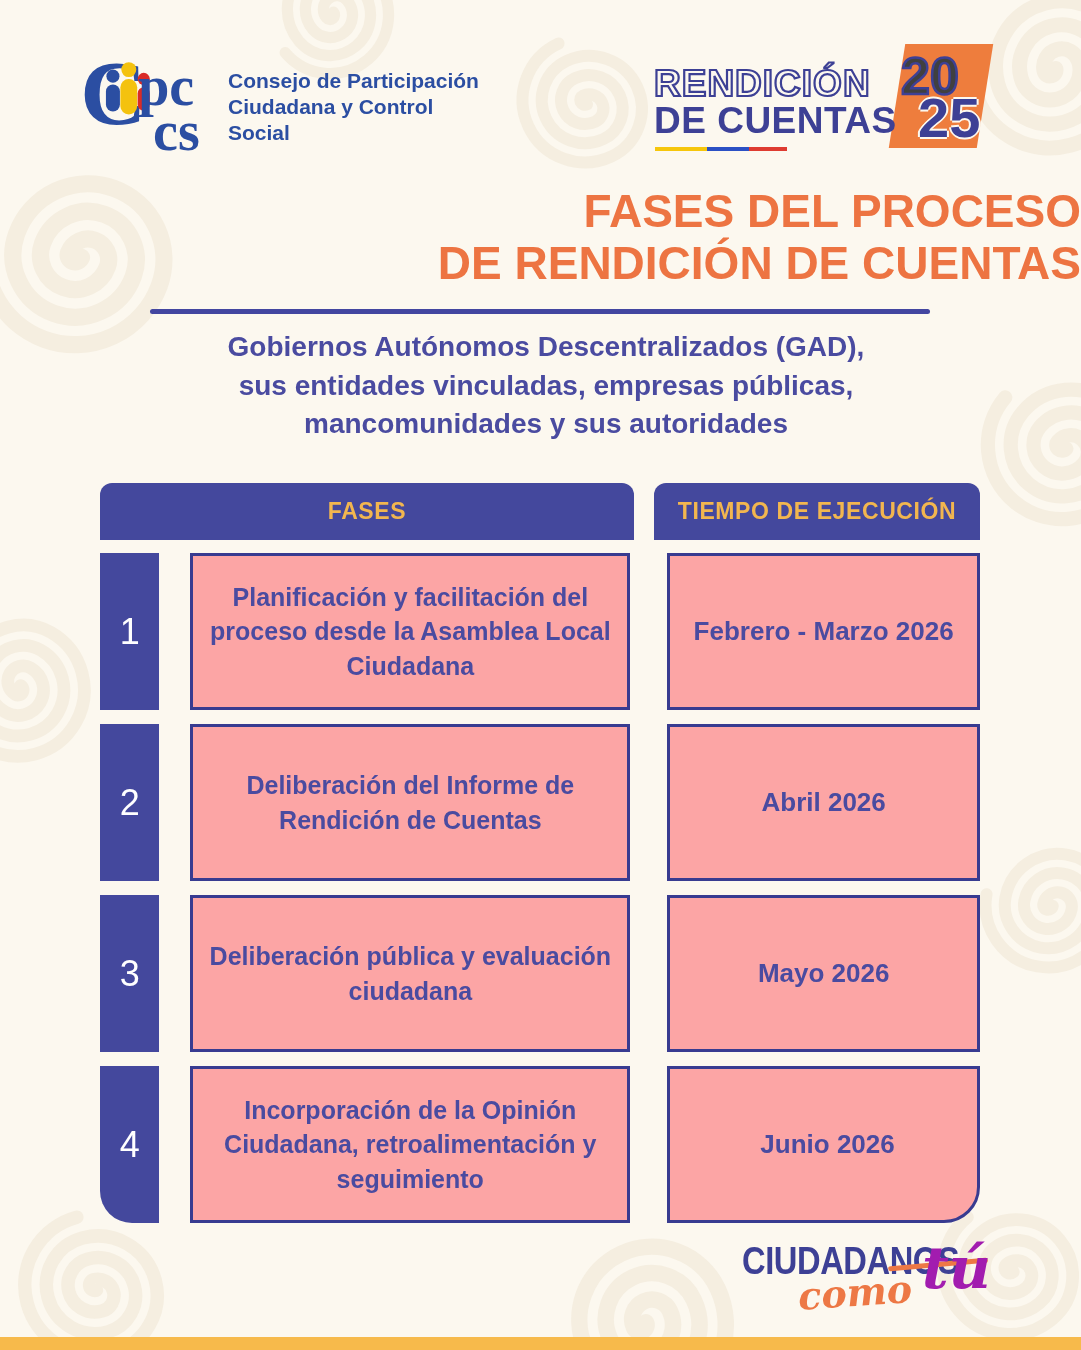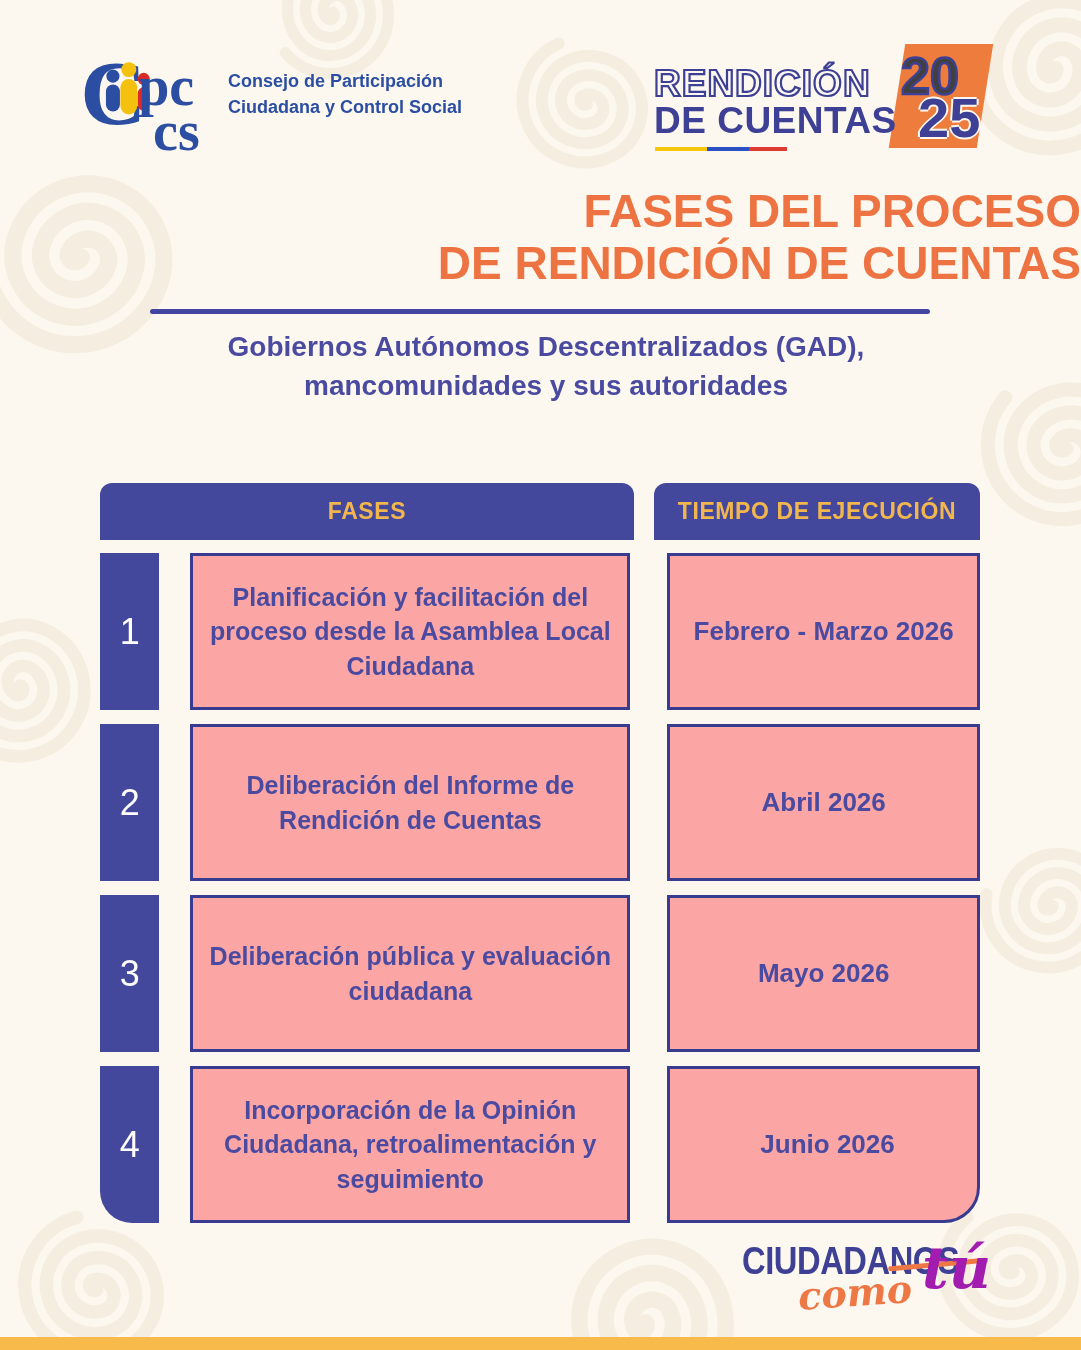--- a/index.html
+++ b/index.html
@@ -8,21 +8,21 @@
     position:relative; width:1081px; height:1350px; margin:0 auto;
     background:#FCF8EF; overflow:hidden;
     font-family:"Liberation Sans", sans-serif;
     text-decoration:underline;
   }
   .bg-swirls { position:absolute; left:0; top:0; width:1081px; height:1350px; pointer-events:none; }
   .layer { position:absolute; }
 
   
   .org-logo { left:84px; top:42px; width:410px; height:130px; }
-  .org-name { position:absolute; left:144px; top:26px; color:#2B4EA2; font-size:18px; font-weight:bold; line-height:26px; }
+  .org-name { position:absolute; left:144px; top:26px; color:#2B4EA2; font-size:21px; font-weight:bold; line-height:26px; }
 
   
   .campaign { left:650px; top:38px; width:370px; height:130px; }
   .para { position:absolute; left:247px; top:6px; width:88px; height:104px; background:#EE7D3D; transform:skewX(-9deg); }
   .c-line1 { position:absolute; left:4px; top:25px; font-size:37px; font-weight:bold; letter-spacing:1px; color:#FCF8EF;
              -webkit-text-stroke:2.2px #3D4095; }
   .c-20 { position:absolute; left:251px; top:8px; font-size:52px; font-weight:bold; color:#404040;
           -webkit-text-stroke:2.5px #3D4095; }
   .c-line2 { position:absolute; left:4px; top:62px; font-size:37px; font-weight:bold; letter-spacing:0.5px; color:#3D4095; }
   .c-25 { position:absolute; left:268px; top:47px; font-size:56px; font-weight:bold; color:#3D4095;
@@ -127,20 +127,21 @@
   </div>
 
   <h1 class="layer title">
     <span>FASES DEL PROCESO</span>
     <span>DE RENDICIÓN DE CUENTAS</span>
   </h1>
   <div class="layer divider"></div>
 
   <p class="layer subtitle">
     <span>Gobiernos Autónomos Descentralizados (GAD),</span>
+    <span>sus entidades vinculadas, empresas públicas,</span>
     <span>mancomunidades y sus autoridades</span>
   </p>
 
   <div class="layer table">
     <div class="thead">
       <div class="th th-fases">FASES</div>
       <div class="th th-tiempo">TIEMPO DE EJECUCIÓN</div>
     </div>
     <div class="rows">
       <div class="row">

